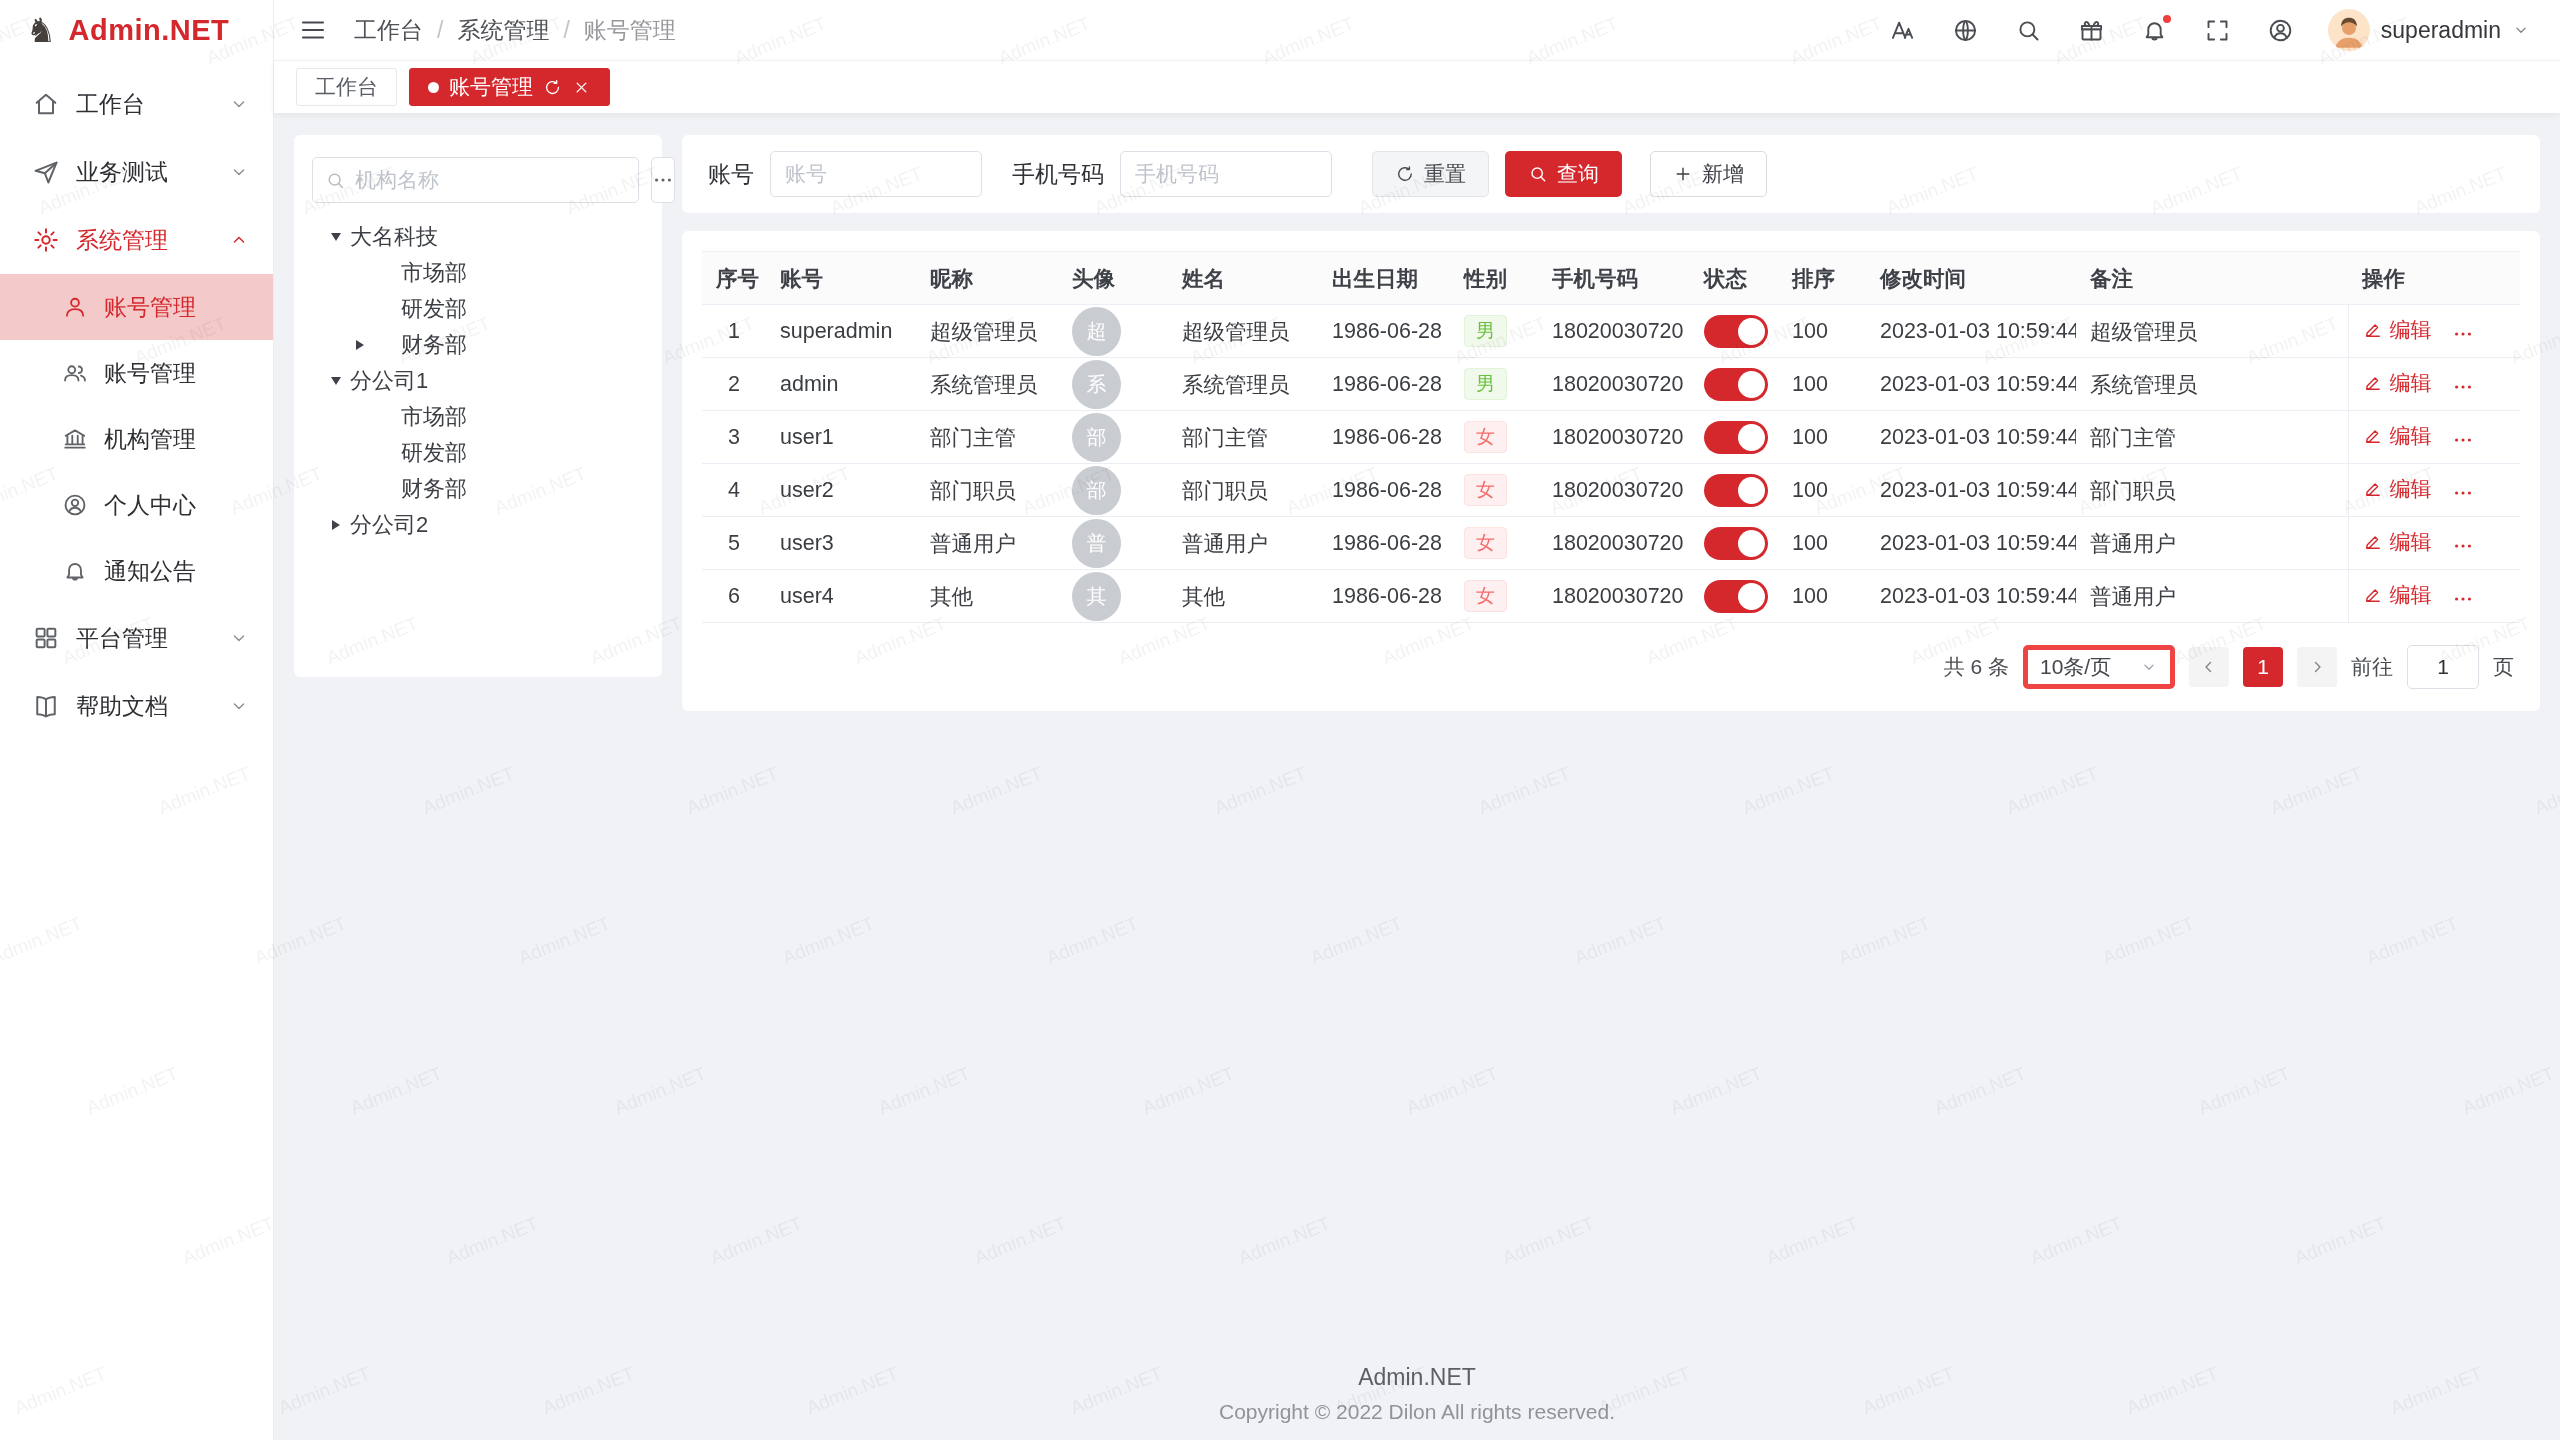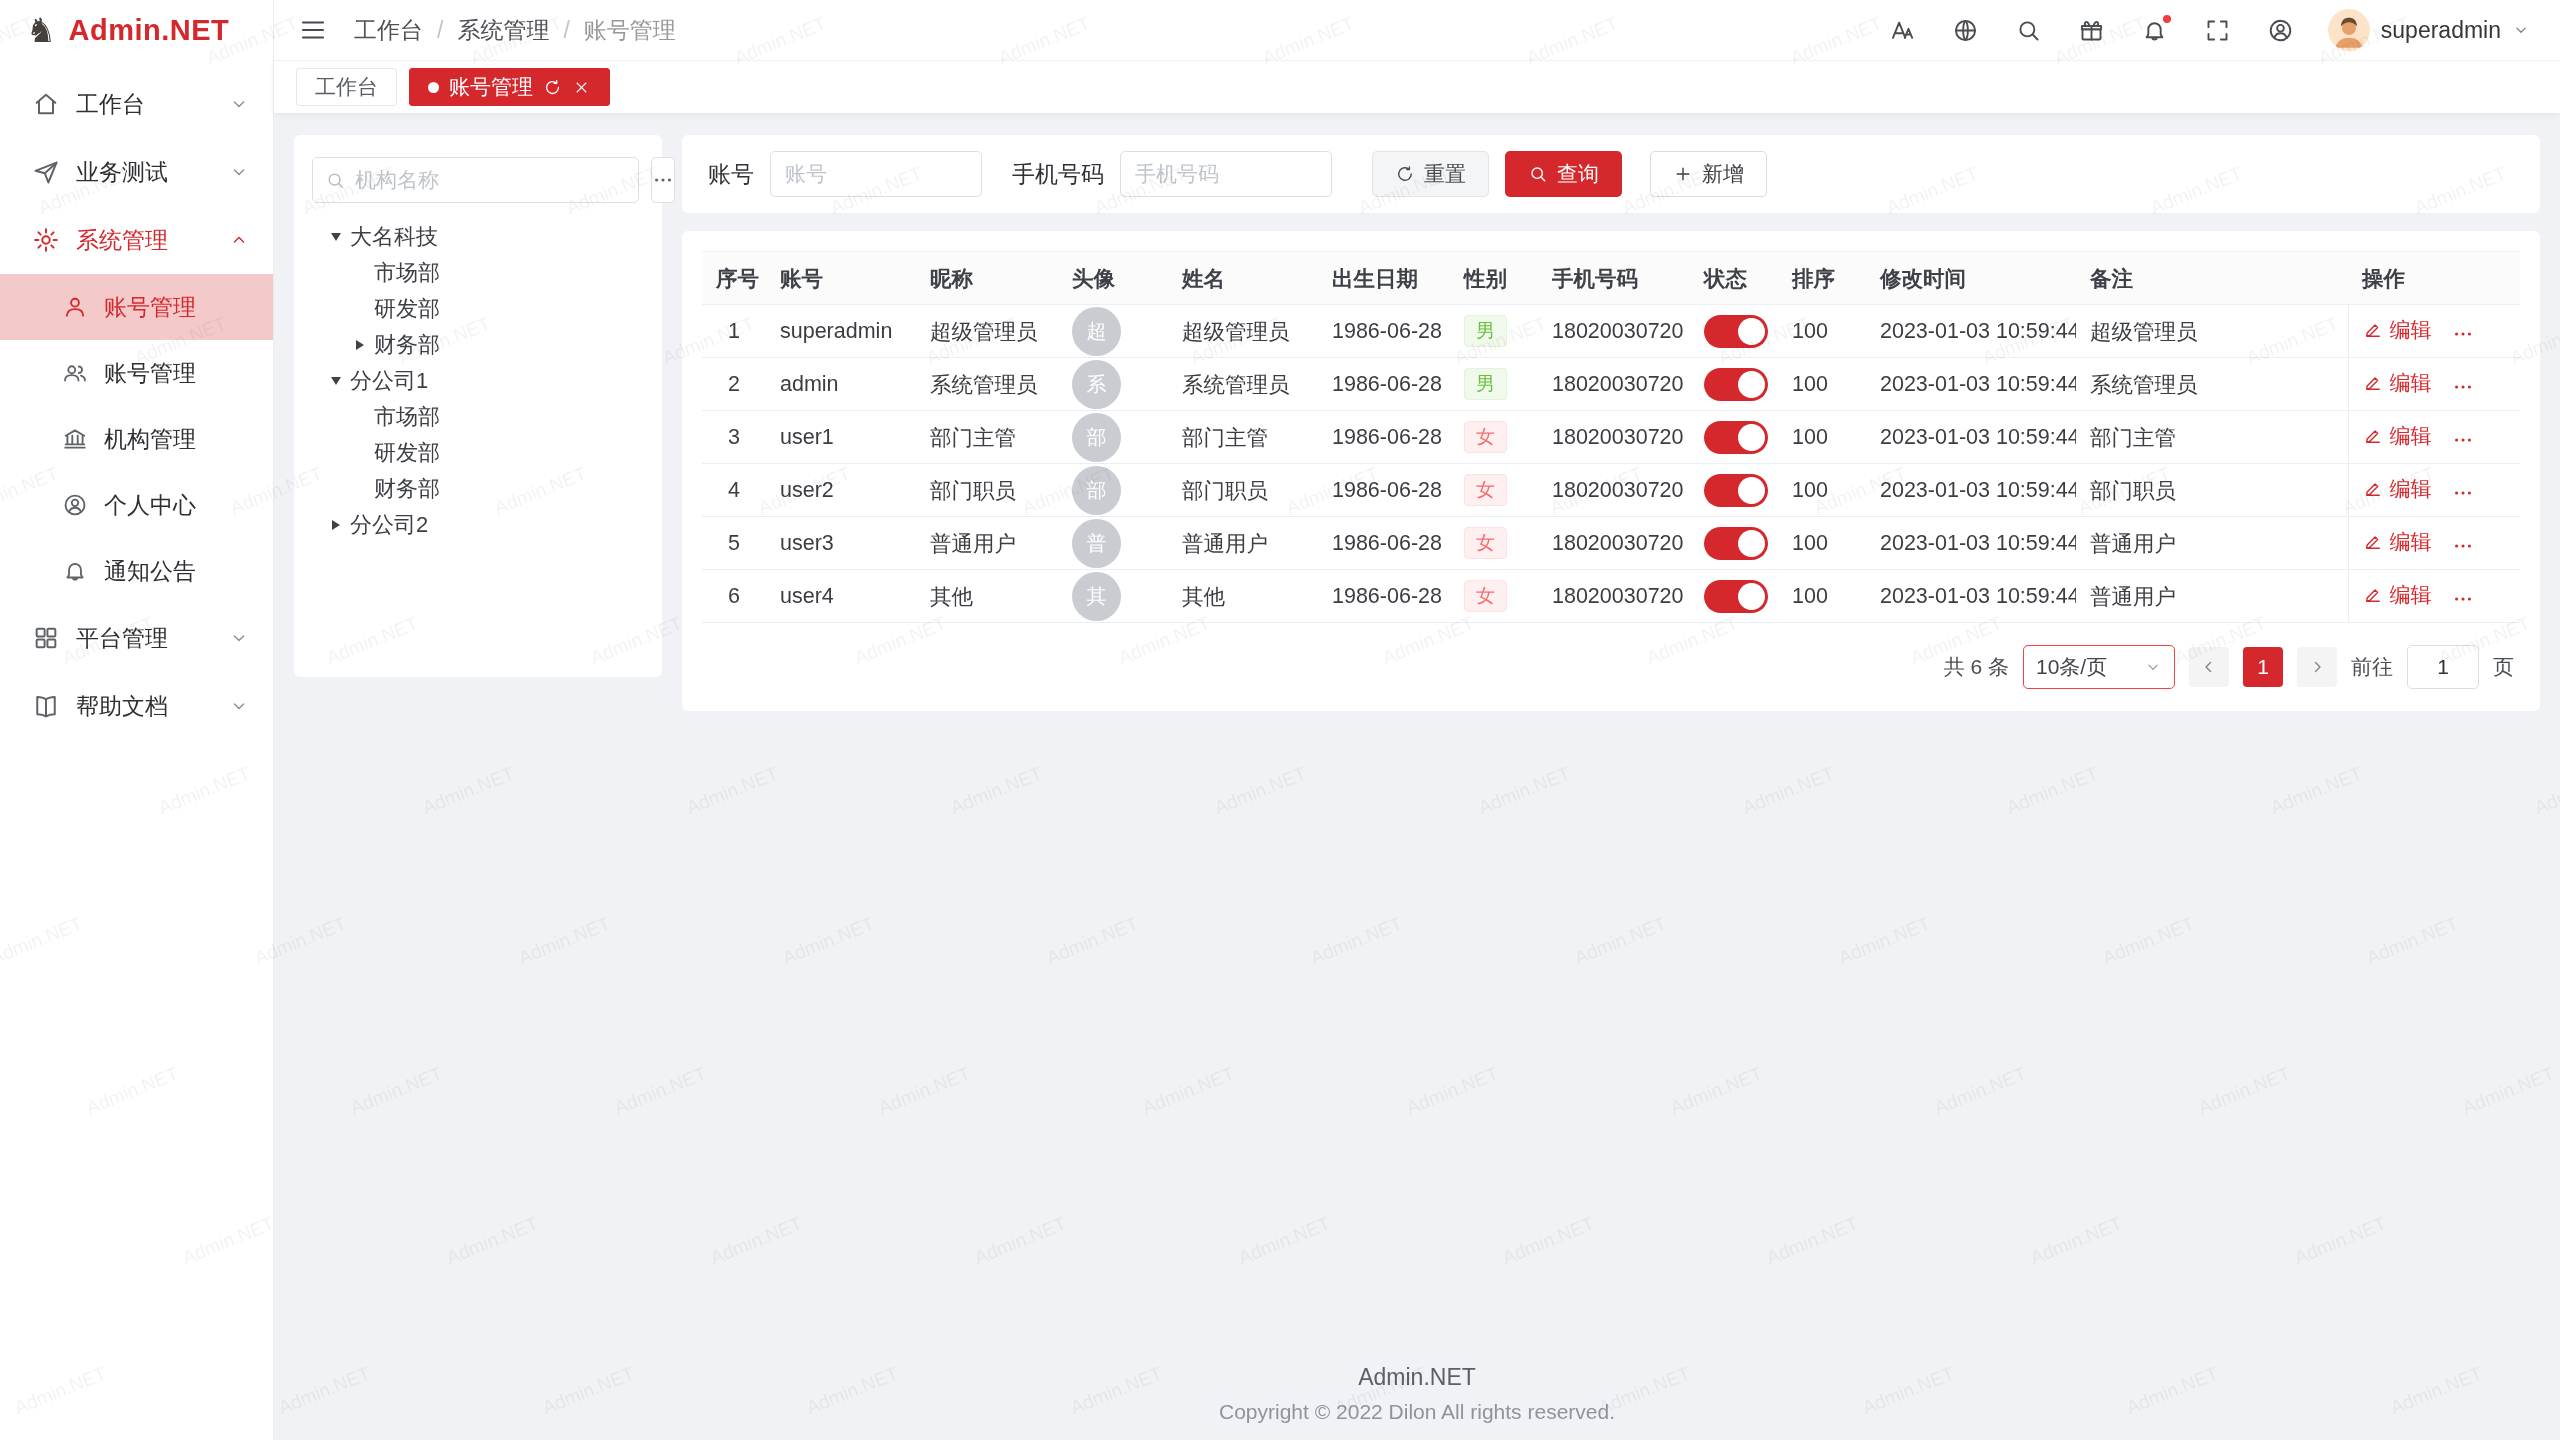--- a/index.html
+++ b/index.html
@@ -58,21 +58,21 @@
   .tree-search{ display:flex; gap:12px; }
   .inp-wrap{ flex:1; height:46px; border:1px solid #dcdfe6; border-radius:5px; display:flex; align-items:center; padding:0 12px; gap:9px; background:#fff; color:#b8bdc6; }
   .inp-wrap .ic{ width:21px; height:21px; }
   .inp-wrap input{ border:none; outline:none; flex:1; min-width:0; font-size:21px; font-family:inherit; color:#333; background:transparent; }
   .inp-wrap input::placeholder{ color:#bfc4cc; }
   .more-btn{ width:46px; height:46px; border:1px solid #dcdfe6; border-radius:5px; background:#fff; display:flex; align-items:center; justify-content:center; color:#5f6368; cursor:pointer; }
   .more-btn .ic{ width:22px; height:22px; }
   .tree{ margin-top:16px; }
   .tree-row{ height:36px; display:flex; align-items:center; font-size:22px; color:#3c3f45; cursor:pointer; }
   .tree-row.lvl-1{ padding-left:10px; }
-  .tree-row.lvl-2{ padding-left:34px; }
+  .tree-row.lvl-2{ padding-left:34px;gap:27px; }
   .caret-box{ width:28px; height:28px; display:flex; align-items:center; justify-content:center; }
   .caret-r{ width:0; height:0; border-left:8px solid #3f4349; border-top:5.5px solid transparent; border-bottom:5.5px solid transparent; }
   .caret-d{ width:0; height:0; border-top:8px solid #3f4349; border-left:5.5px solid transparent; border-right:5.5px solid transparent; }
 
   .main-panel{ flex:1; display:flex; flex-direction:column; gap:18px; min-width:0; }
   .filter-card{ height:78px; background:#fff; border-radius:6px; display:flex; align-items:center; padding:0 26px; }
   .f-group{ display:flex; align-items:center; }
   .f-group + .f-group{ margin-left:30px; }
   .f-label{ font-size:23px; color:#2f3237; margin-right:16px; }
   .f-input{ width:212px; height:46px; border:1px solid #dcdfe6; border-radius:5px; padding:0 14px; font-size:21px; font-family:inherit; color:#333; outline:none; }
@@ -104,21 +104,21 @@
   .switch.on{ background:var(--red); }
   .switch::after{ content:""; position:absolute; top:3px; left:3px; width:27px; height:27px; border-radius:50%; background:#fff; }
   .switch.on::after{ left:auto; right:3px; }
   .op-cell{ border-left:1px solid #ebeef5; }
   .edit-link{ display:inline-flex; align-items:center; gap:7px; color:var(--red); font-size:21px; cursor:pointer; text-decoration:none; }
   .edit-link .ic{ width:20px; height:20px; }
   .more-link{ display:inline-flex; margin-left:20px; color:var(--red); cursor:pointer; vertical-align:middle; }
   .more-link .ic{ width:22px; height:22px; }
 
   .pagination{ display:flex; align-items:center; justify-content:flex-end; gap:14px; padding:22px 6px 4px; font-size:21px; color:#4a4d52; }
-  .pg-select{ width:152px; height:44px; border:1px solid #ef4444; border-radius:5px; display:flex; align-items:center; justify-content:space-between; padding:16px 12px; color:#43464c; cursor:pointer; }
+  .pg-select{ width:152px; height:44px; border:5px solid #ef4444; border-radius:5px; display:flex; align-items:center; justify-content:space-between; padding:16px 12px; color:#43464c; cursor:pointer; }
   .pg-select .ic{ width:18px; height:18px; color:#9aa0a8; }
   .pg-btn{ min-width:40px; height:40px; border:none; border-radius:4px; background:#f4f4f5; color:#7a7e86; display:inline-flex; align-items:center; justify-content:center; font-size:21px; cursor:pointer; font-family:inherit; }
   .pg-btn .ic{ width:18px; height:18px; }
   .pg-btn.pg-active{ background:var(--red); color:#fff; }
   .pg-input{ width:72px; height:44px; border:1px solid #dcdfe6; border-radius:5px; text-align:center; font-size:21px; font-family:inherit; outline:none; color:#333; }
 
   .page-footer{ position:absolute; left:0; right:0; bottom:16px; text-align:center; }
   .pf-title{ font-size:23px; color:#5c6066; margin-bottom:9px; }
   .pf-copy{ font-size:21px; color:#8f939a; }
 

